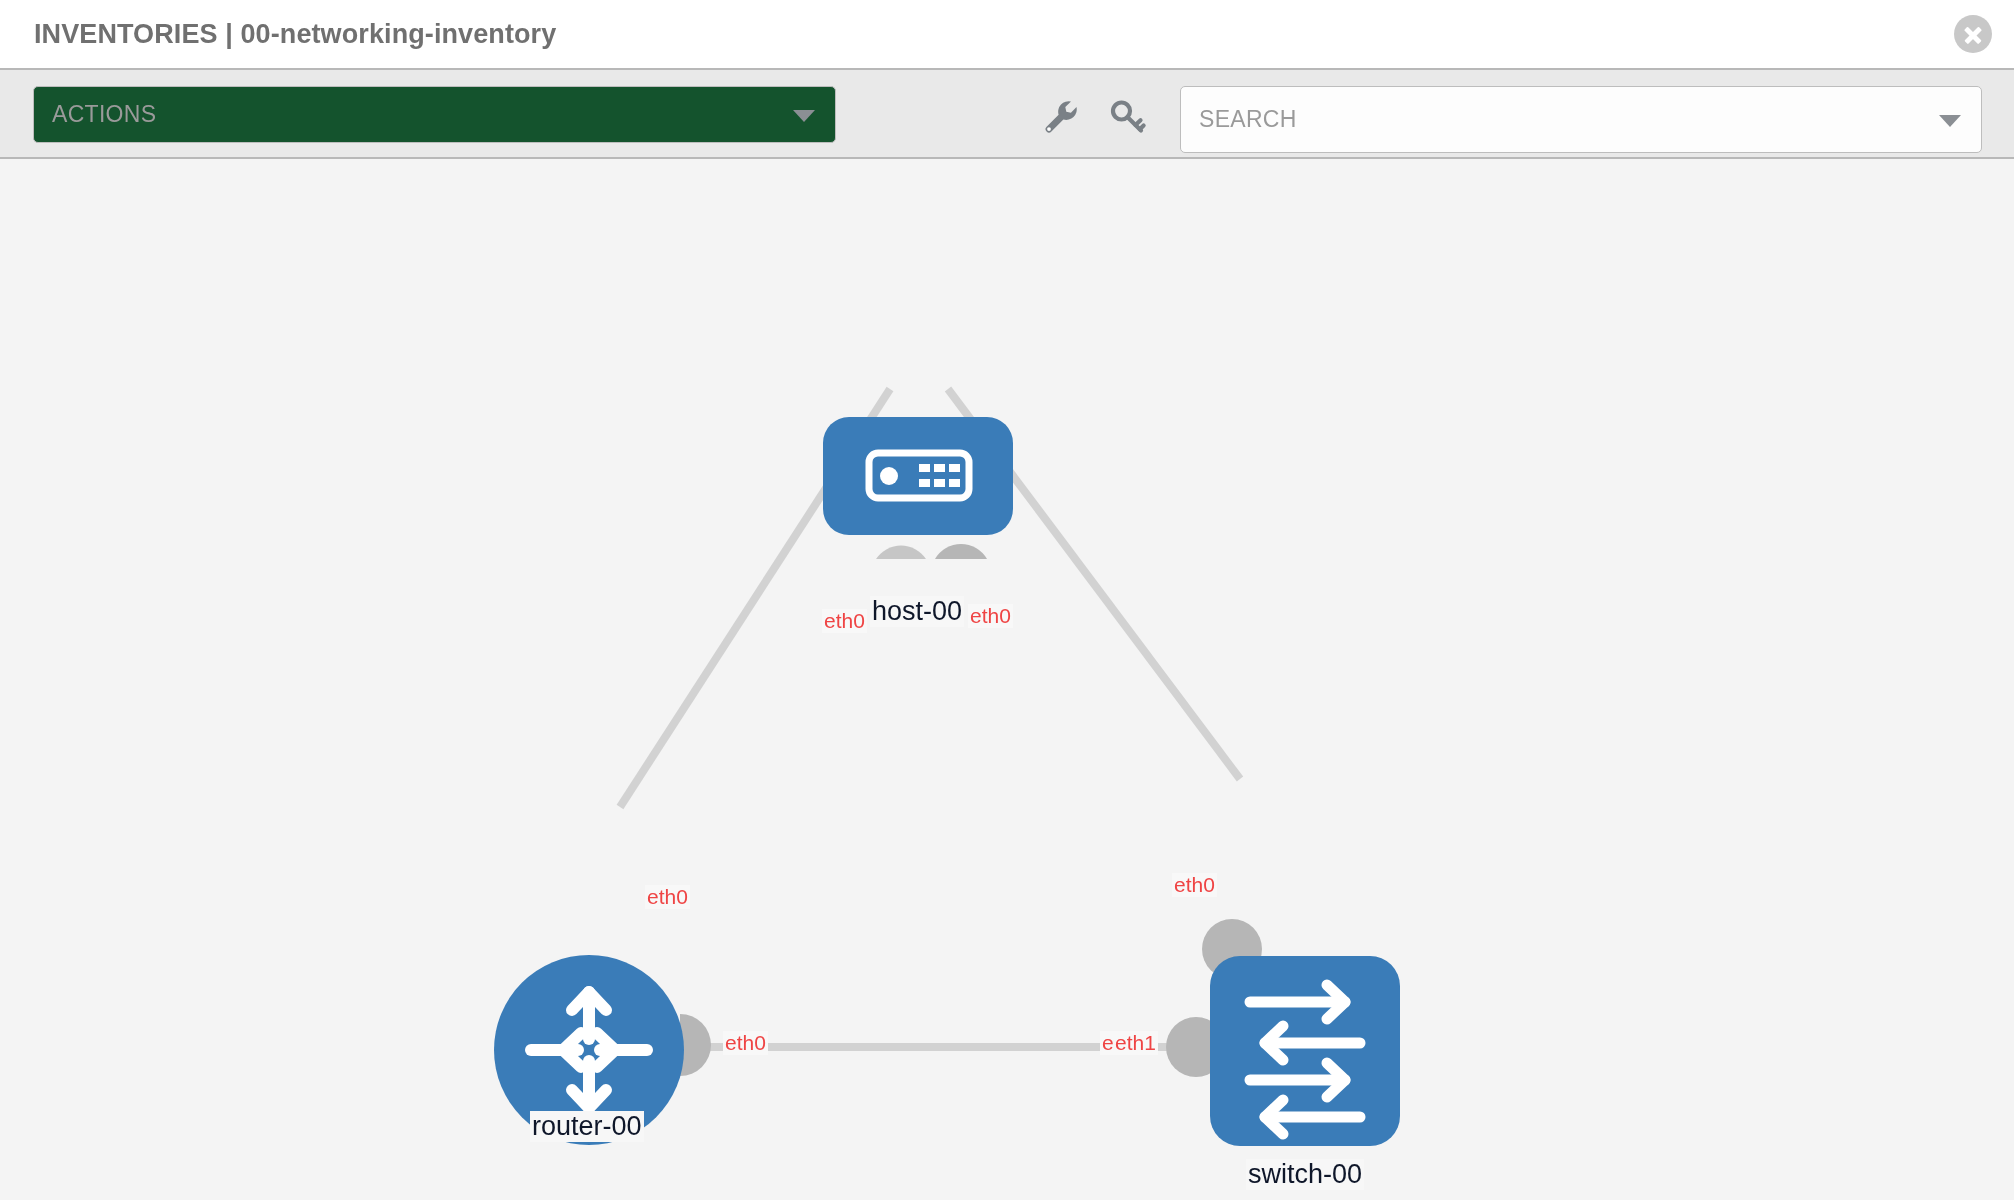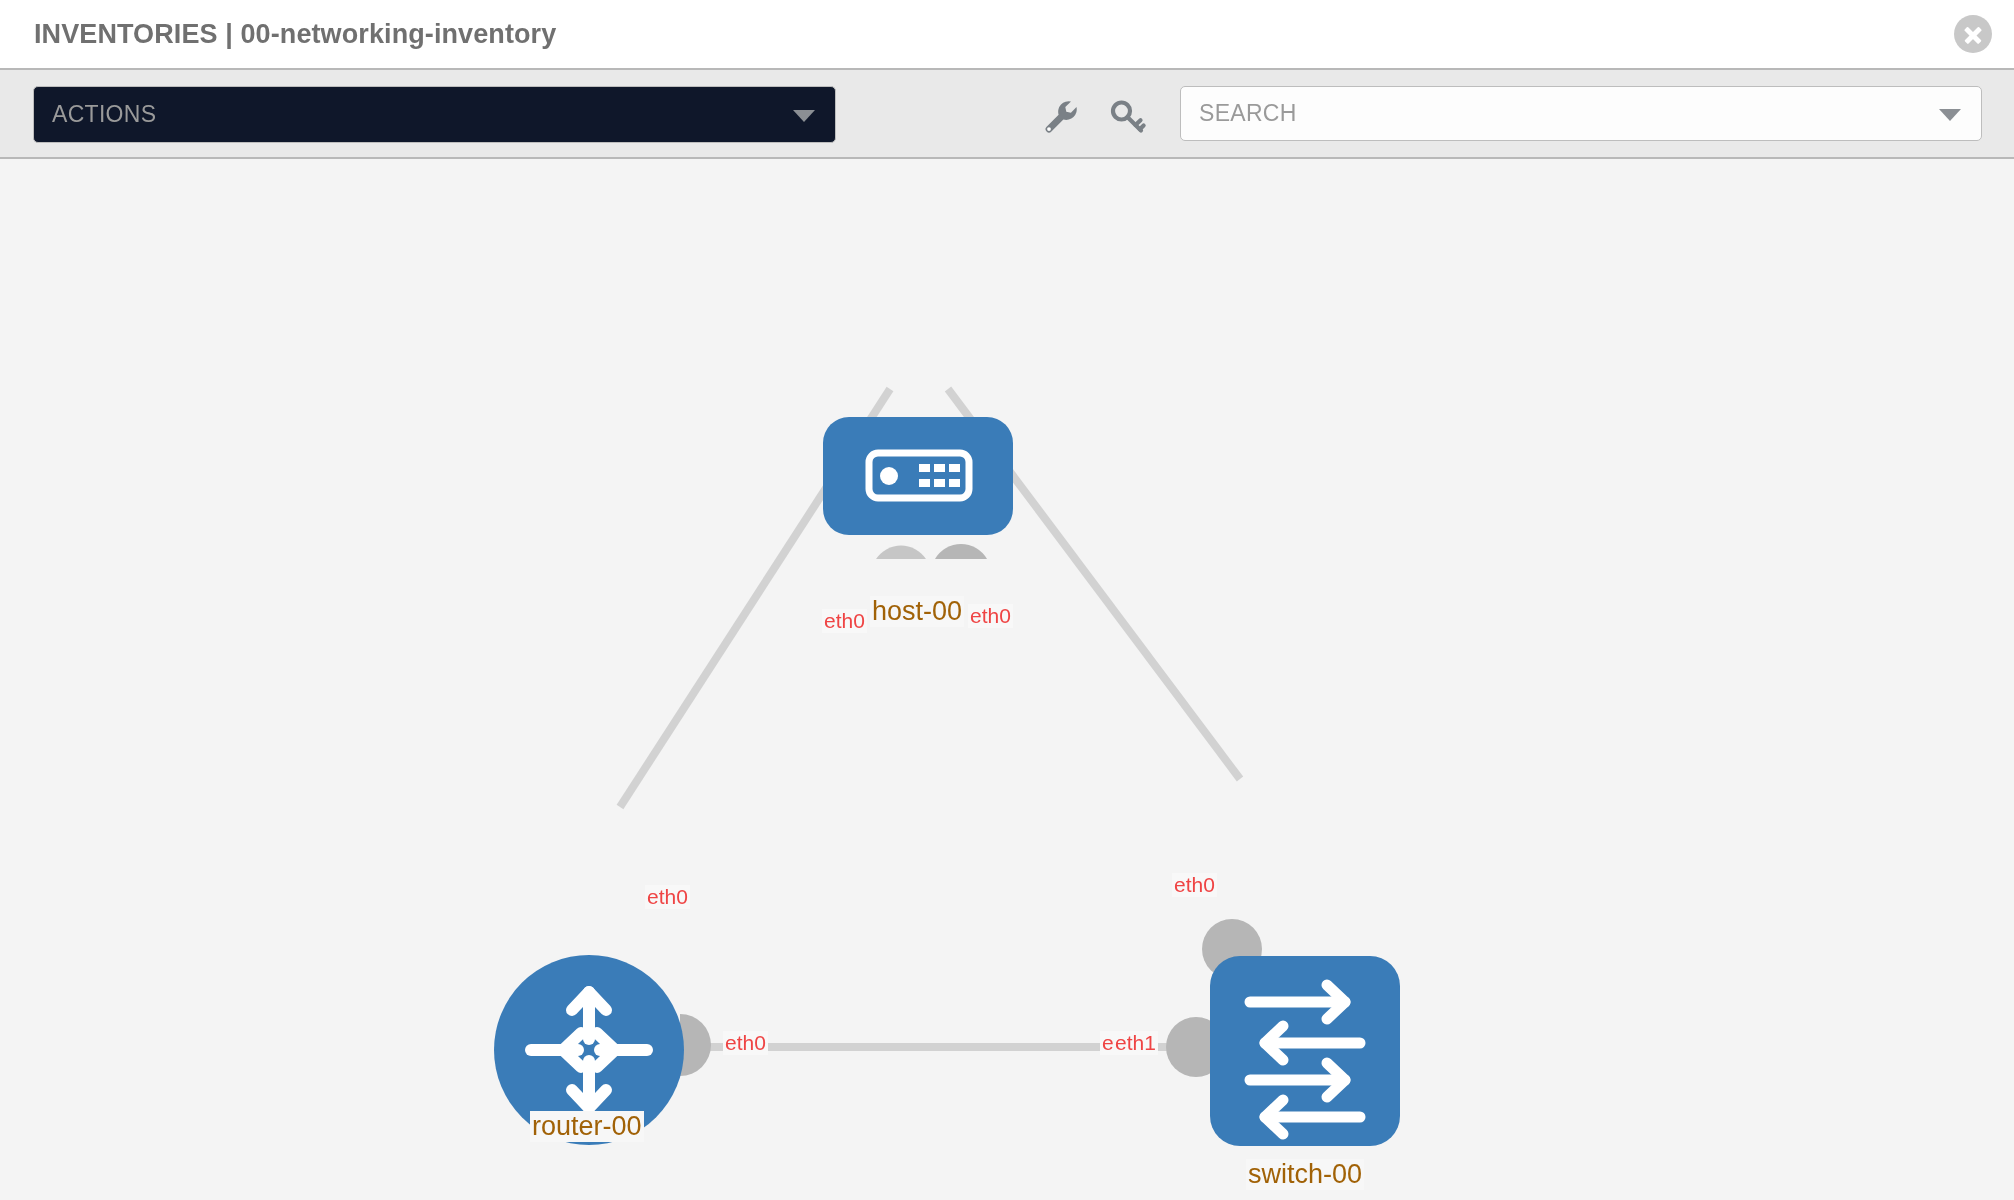--- a/index.html
+++ b/index.html
@@ -69,21 +69,21 @@
     background: #e9e9e9;
     border-top: 2px solid #b8b8b8;
     border-bottom: 2px solid #b8b8b8;
   }
 
   #actions-select {
     position: absolute;
     left: 33px; top: 16px;
     width: 803px;
     height: 57px;
-    background: #0f172a;
+    background: #14532d;
     border: 1px solid #bdbdbd;
     border-radius: 5px;
     display: flex;
     align-items: center;
     cursor: pointer;
   }
   #actions-select .label {
     margin-left: 18px;
     font-size: 23px;
     color: #9a9a9a;
@@ -107,21 +107,21 @@
     height: 40px;
     cursor: pointer;
   }
   #wrench-icon { left: 1040px; }
   #key-icon    { left: 1108px; }
 
   #search-box {
     position: absolute;
     left: 1180px; top: 16px;
     width: 802px;
-    height: 55px;
+    height: 67px;
     background: #fdfdfd;
     border: 1px solid #bdbdbd;
     border-radius: 5px;
     display: flex;
     align-items: center;
     cursor: text;
   }
   #search-box .label {
     margin-left: 18px;
     font-size: 23px;
@@ -142,21 +142,21 @@
   #topology-svg {
     position: absolute;
     left: 0; top: 0;
     width: 2014px;
     height: 1041px;
   }
 
   .node-label {
     position: absolute;
     font-size: 27px;
-    color: #a16207;
+    color: #0f172a;
     background: #f7f7f7;
     white-space: nowrap;
     padding: 0 2px;
   }
   .iface-label {
     position: absolute;
     font-size: 21px;
     color: #ef4444;
     background: #f8f8f8;
     white-space: nowrap;

